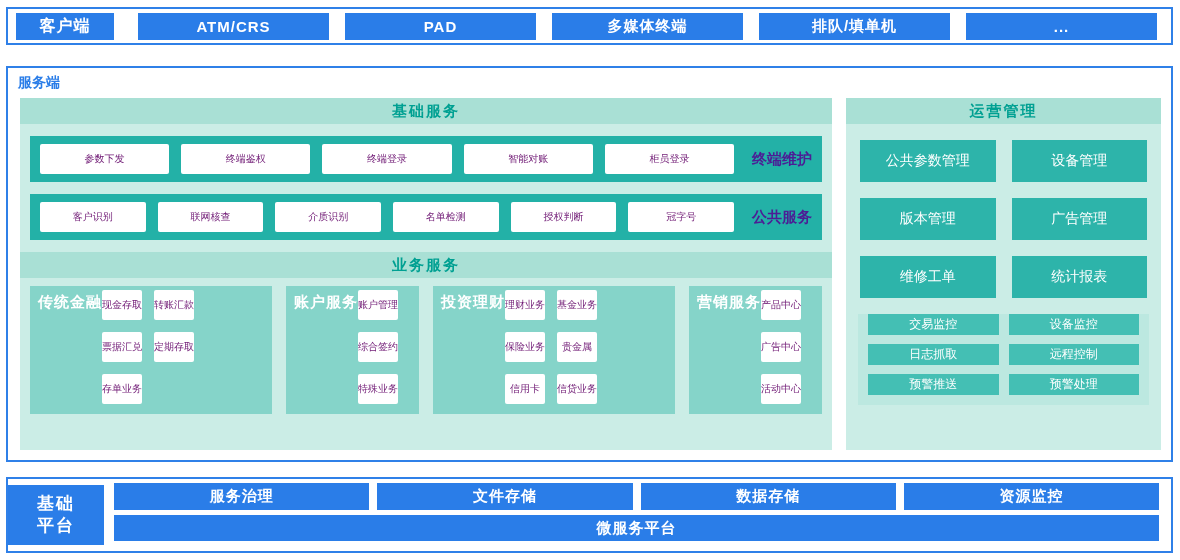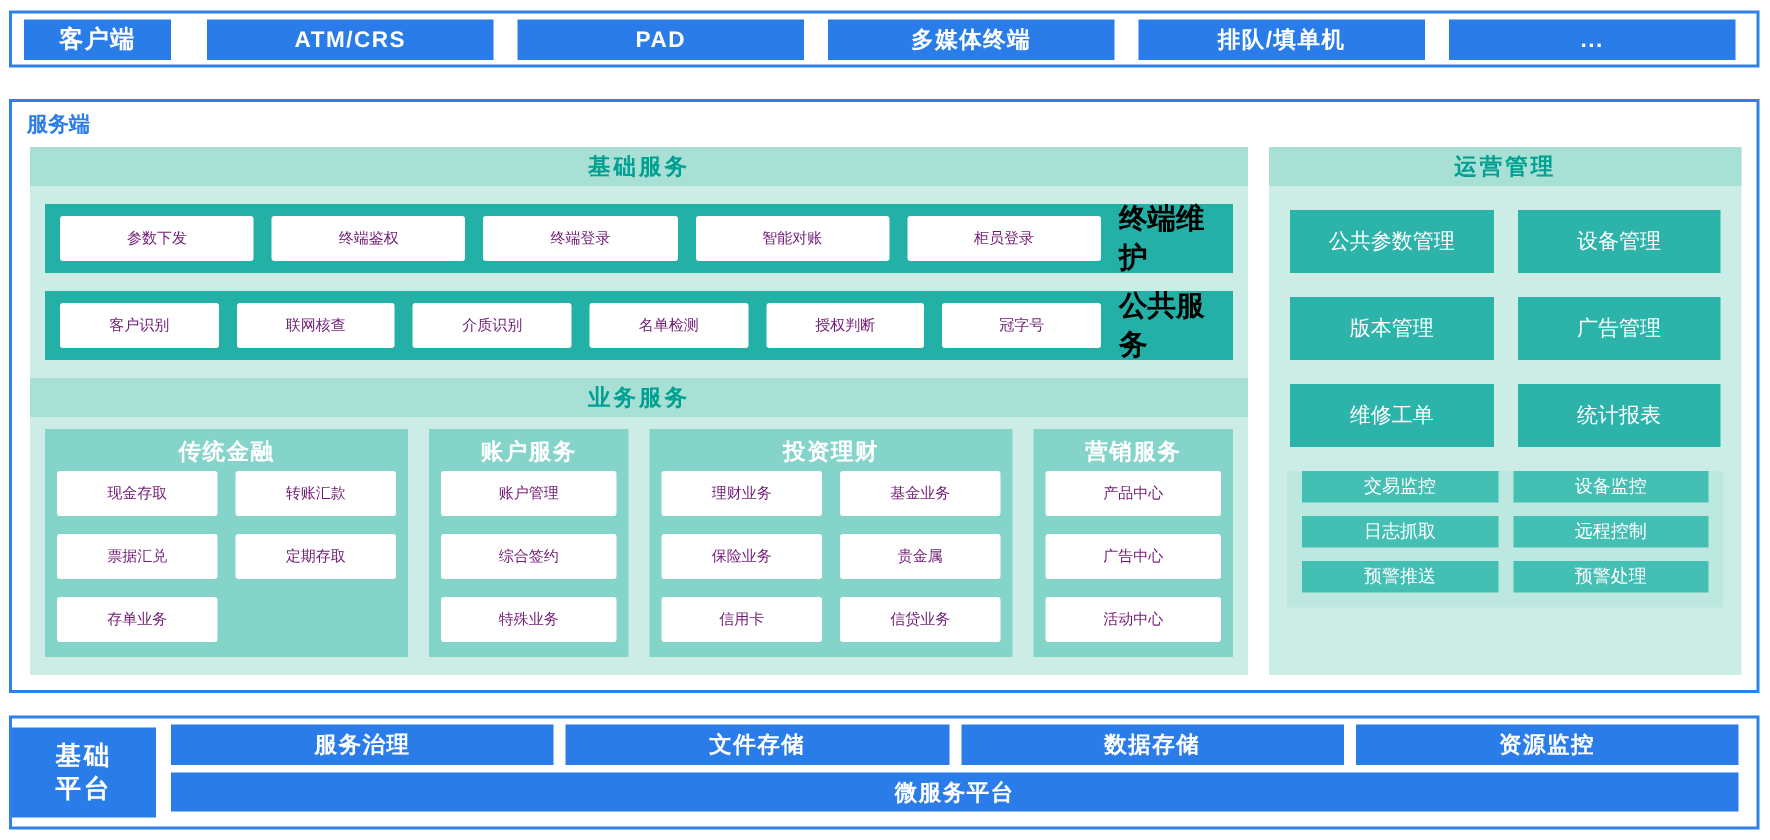--- a/index.html
+++ b/index.html
@@ -26,24 +26,24 @@
   .right-panel { position:absolute; left:838px; top:30px; width:315px; height:352px; background:#cbede6; }
 
   .strip { height:26px; background:#a9e0d5; color:#00a092; font-weight:bold; font-size:15px;
            display:flex; align-items:center; justify-content:center; letter-spacing:2px; }
 
   .teal-row { margin:12px 10px 0; height:46px; background:#23b1a7; display:flex; align-items:center;
               gap:12px; padding:0 10px; }
   .white-btn { background:#ffffff; color:#701a75; height:30px; display:flex; align-items:center;
                justify-content:center; font-size:10px; border-radius:2px; }
   .teal-row .white-btn { flex:1; }
-  .row-label { color:#000000; font-weight:bold; font-size:19px; width:66px; text-align:left; }
+  .row-label { color:#4c1d95; font-weight:bold; font-size:15px; width:66px; text-align:right; }
 
   .biz-cols { display:flex; gap:14px; margin:8px 10px 0; }
-  .biz-col { background:#85d4c9; padding:4px 8px 10px; display:flex; flex-direction:column; }
+  .biz-col { background:#85d4c9; padding:4px 8px 10px; display:flex; flex-direction:row; }
   .biz-col.wide { width:242px; }
   .biz-col.narrow { width:133px; }
   .biz-title { color:#ffffff; font-weight:bold; font-size:15px; text-align:center;
                height:24px; line-height:24px; letter-spacing:1px; }
   .biz-grid { display:grid; gap:12px; }
   .biz-grid.two { grid-template-columns:1fr 1fr; }
   .biz-grid .white-btn { height:30px; }
 
   .ops-grid { display:grid; grid-template-columns:1fr 1fr; gap:16px; margin:16px 14px 0; }
   .ops-btn { background:#2db4aa; color:#fff; height:42px; display:flex; align-items:center;

